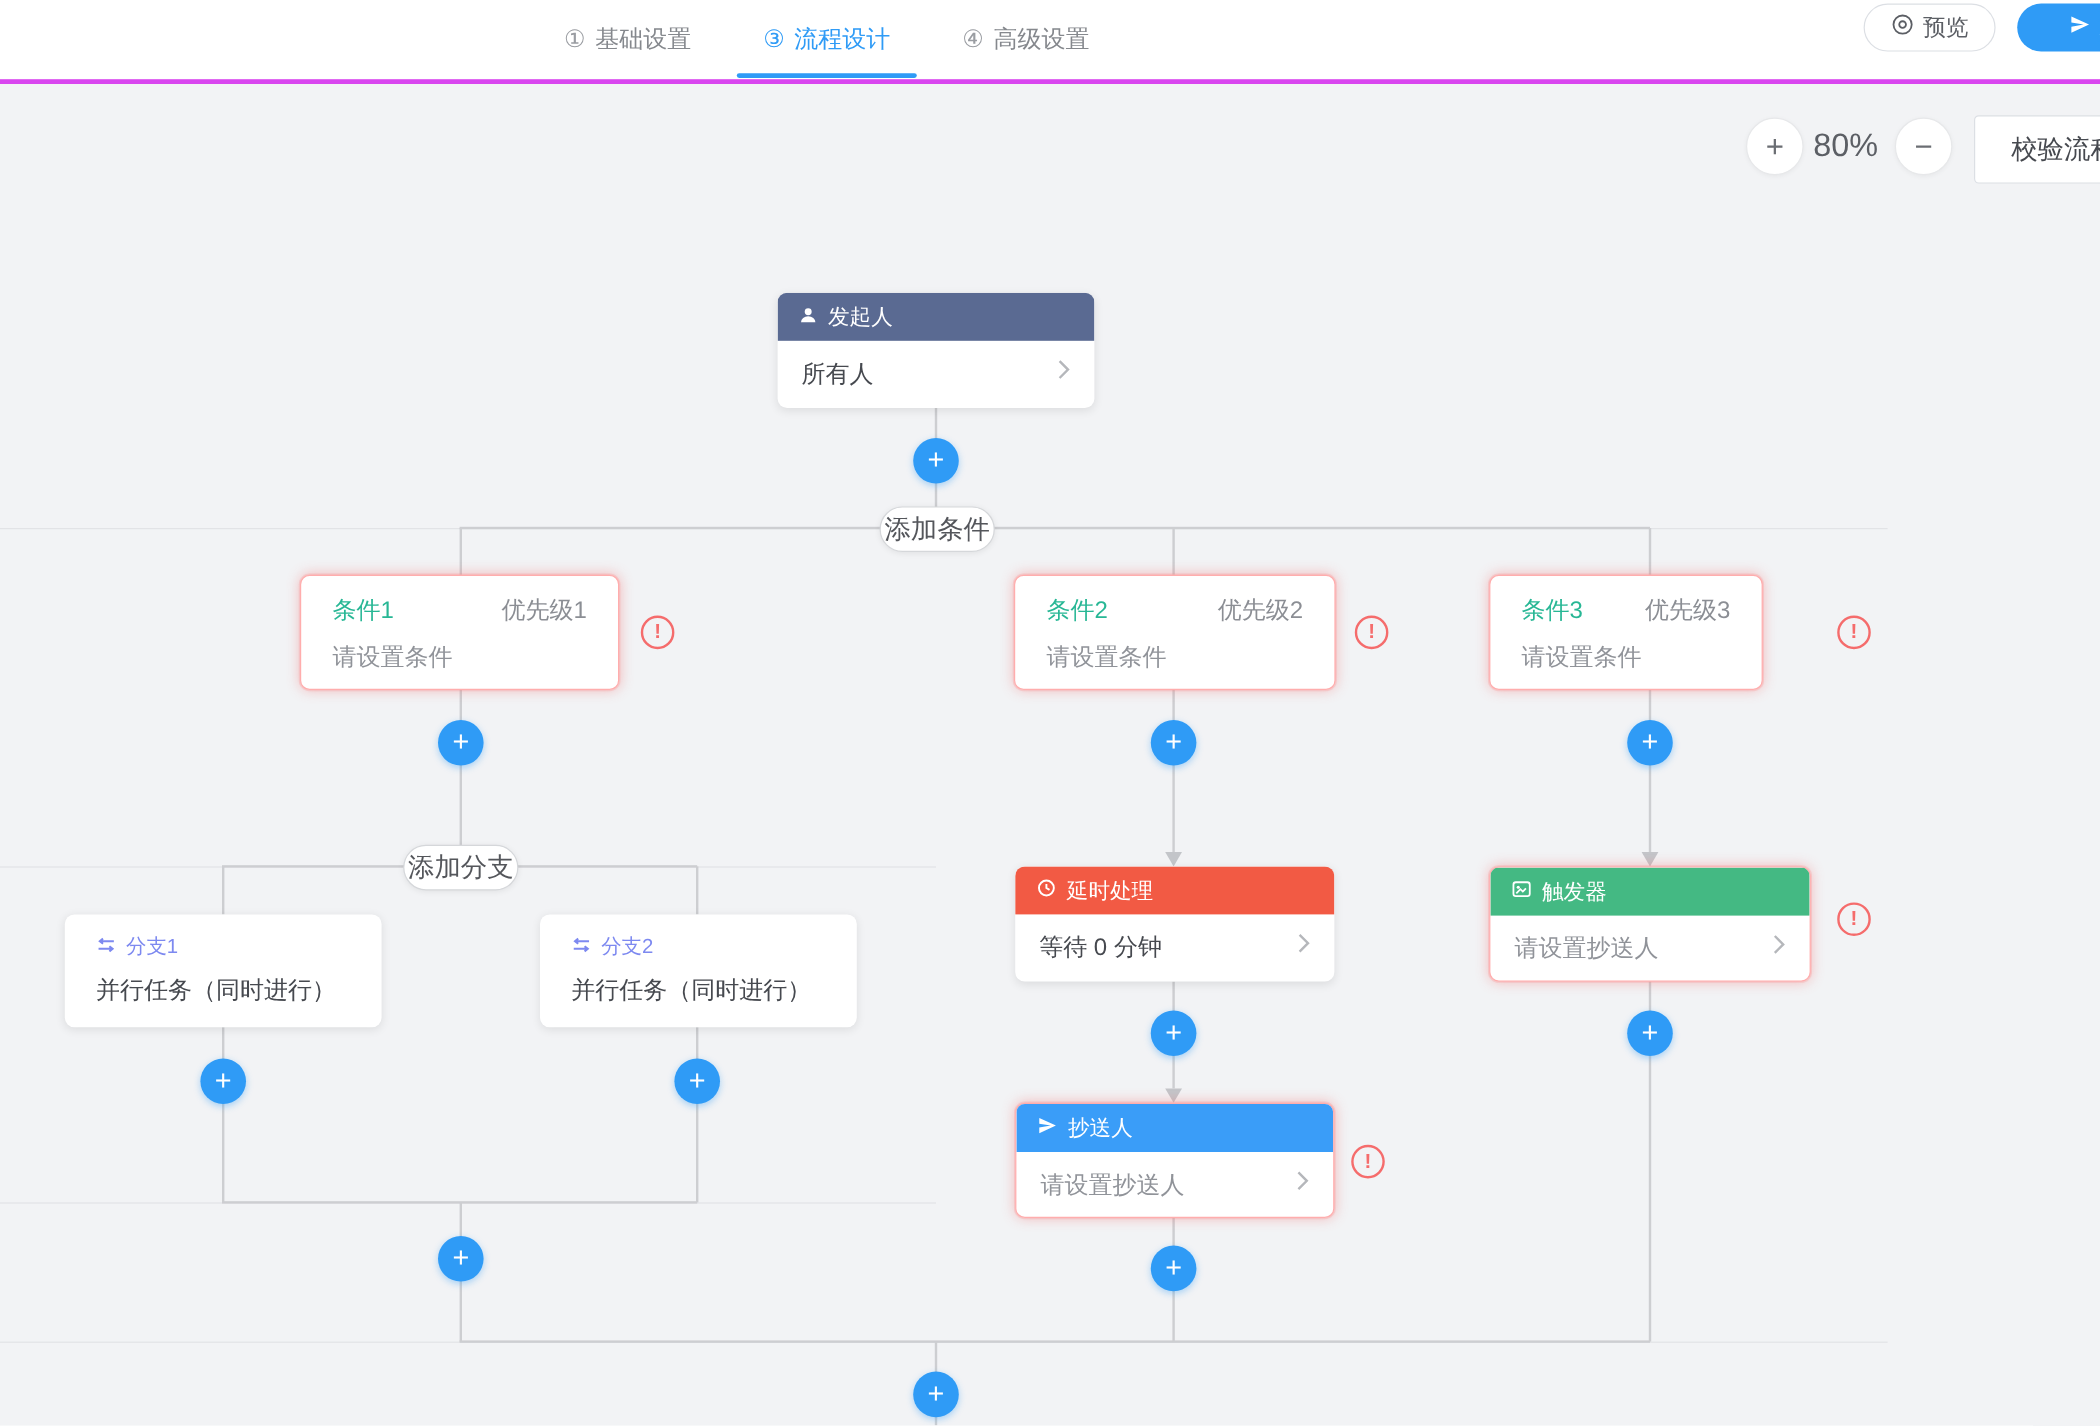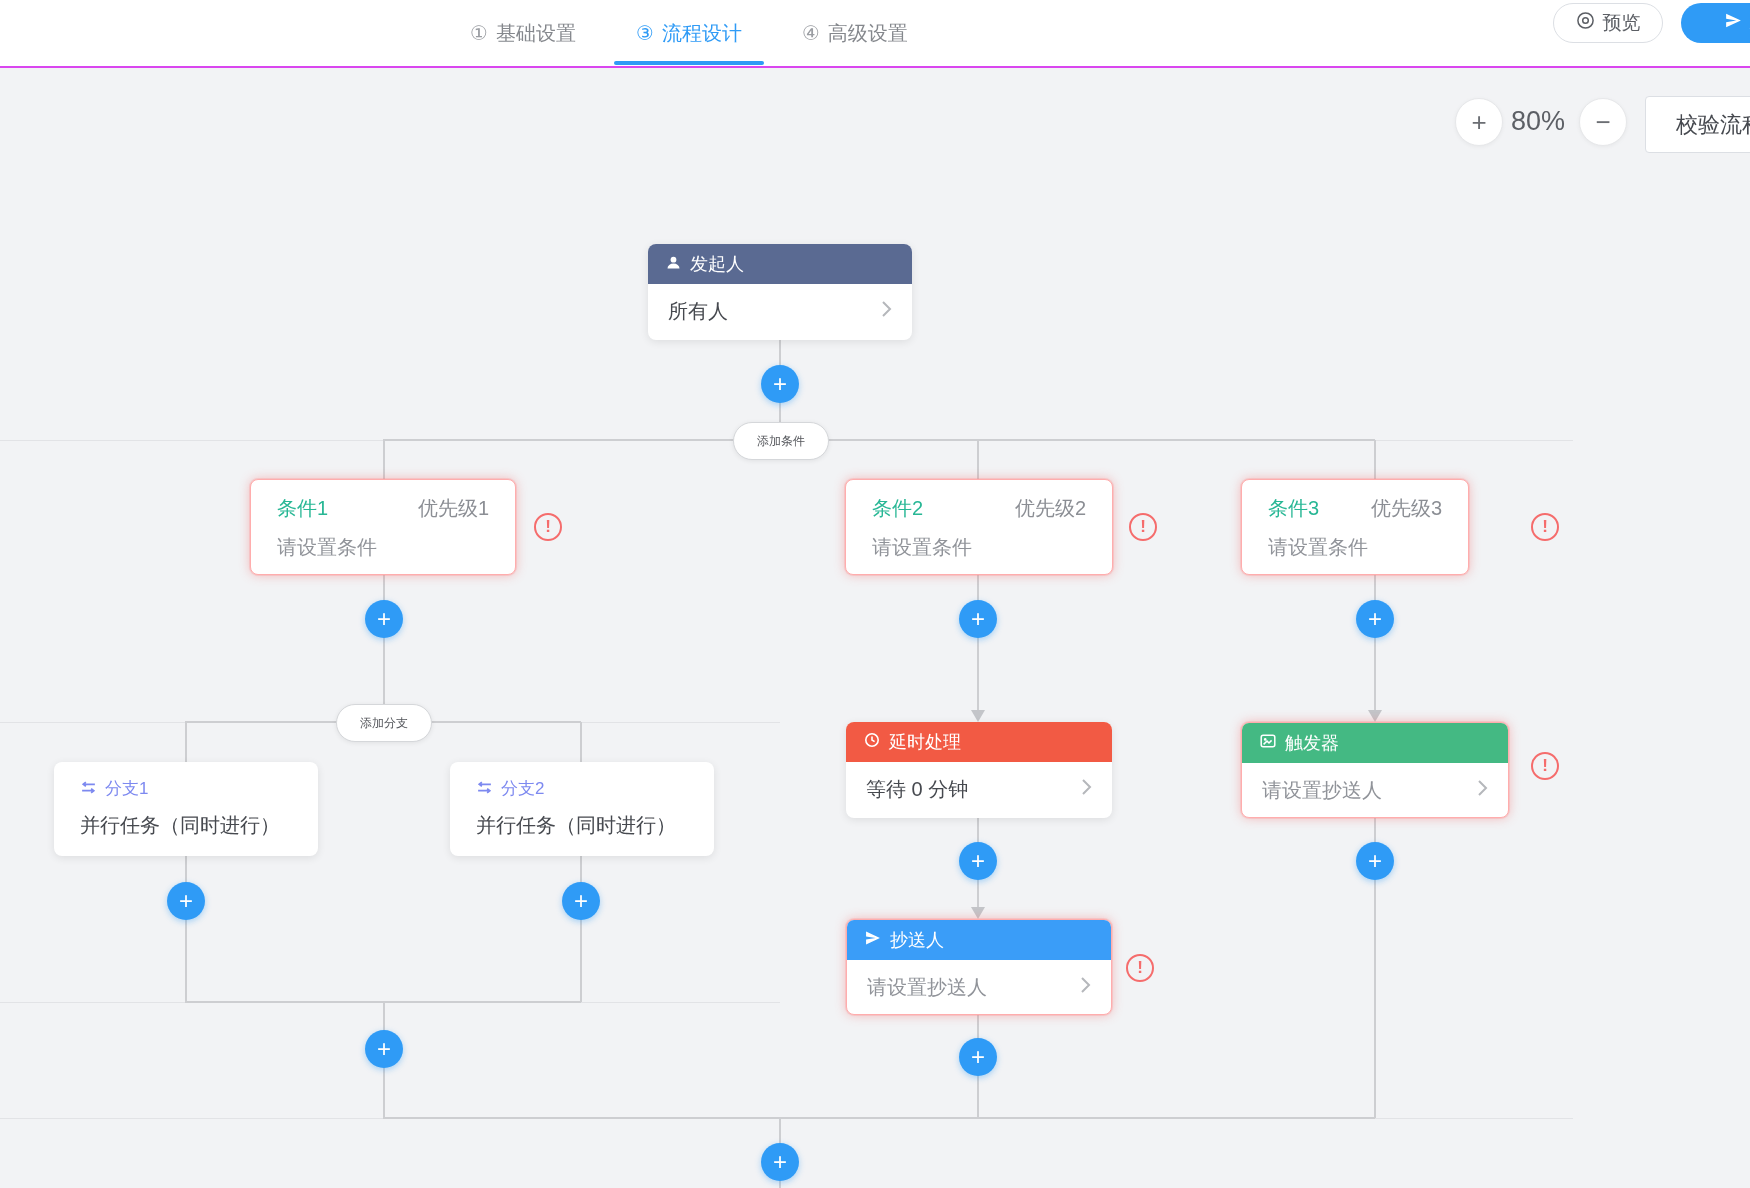--- a/index.html
+++ b/index.html
@@ -1,21 +1,21 @@
 <!DOCTYPE html>
 <html style="--accent-blue: #2f9bf6; --start-header: #5a6a92; --delay-header: #f25a44; --cc-header: #3a9df8; --trigger-header: #44b983; --teal: #28b795; --branch-purple: #7d89f0; --danger: #f56c6c; --canvas-bg: #f2f3f5;"><head>
 <meta charset="utf-8">
 <style>
   html,body{margin:0;padding:0;}
   body{font-family:"Liberation Sans","DejaVu Sans",sans-serif;background:#fff;}
   .screen{position:relative;width:1750px;height:1188px;overflow:hidden;background:#f2f3f5;}
 
   
   .topbar{position:absolute;left:0;top:0;width:1750px;height:66px;background:#fff;
-          border-bottom:2px solid #d946ef;z-index:20;}
+          border-bottom:4px solid #d946ef;z-index:20;}
   .tabs{position:absolute;left:440px;top:0;height:66px;display:flex;}
   .tab{position:relative;height:66px;line-height:66px;padding:0 30px;font-size:20px;
        color:#85888d;cursor:pointer;white-space:nowrap;}
   .tab .tab-num{color:#9a9da2;margin-right:8px;}
   .tab.active{color:var(--accent-blue,#2f9bf6);}
   .tab.active .tab-num{color:var(--accent-blue,#2f9bf6);}
   .tab.active::after{content:"";position:absolute;left:8px;right:8px;bottom:1px;height:4px;
        border-radius:2px;background:var(--accent-blue,#2f9bf6);}
   .pill-btn{position:absolute;top:3px;height:40px;border-radius:20px;display:flex;
        align-items:center;justify-content:center;gap:8px;font-size:19px;cursor:pointer;box-sizing:border-box;}
@@ -38,21 +38,21 @@
   .v-line{position:absolute;width:2px;background:#cdced1;z-index:2;}
   .arrow-down{position:absolute;width:0;height:0;border-left:7px solid transparent;
        border-right:7px solid transparent;border-top:12px solid #c3c5c9;z-index:2;}
 
   
   .plus-btn{position:absolute;width:38px;height:38px;border-radius:50%;
        background:var(--accent-blue,#2f9bf6);color:#fff;font-size:24px;font-weight:400;
        display:flex;align-items:center;justify-content:center;cursor:pointer;z-index:5;
        box-shadow:0 2px 6px rgba(47,155,246,.4);}
   .add-pill{position:absolute;width:96px;height:38px;border-radius:19px;background:#fff;
-       border:1px solid #d5d7da;box-shadow:0 1px 5px rgba(0,0,0,.08);font-size:12px;color:#54565b;
+       border:1px solid #d5d7da;box-shadow:0 1px 5px rgba(0,0,0,.08);font-size:22px;color:#54565b;
        display:flex;align-items:center;justify-content:center;cursor:pointer;z-index:5;box-sizing:border-box;}
 
   
   .node{position:absolute;background:#fff;border-radius:8px;box-shadow:0 2px 8px rgba(0,0,0,.09);
        z-index:3;cursor:pointer;box-sizing:border-box;overflow:hidden;}
   .node.error{border:1px solid #ffadad;box-shadow:0 0 0 1px rgba(255,140,140,.25),0 0 11px rgba(245,108,108,.45);}
   .node-header{height:40px;display:flex;align-items:center;gap:9px;padding:0 18px;
        color:#fff;font-size:18px;}
   .node-body{display:flex;align-items:center;justify-content:space-between;
        padding:0 20px;height:54px;font-size:20px;color:#46494f;}

